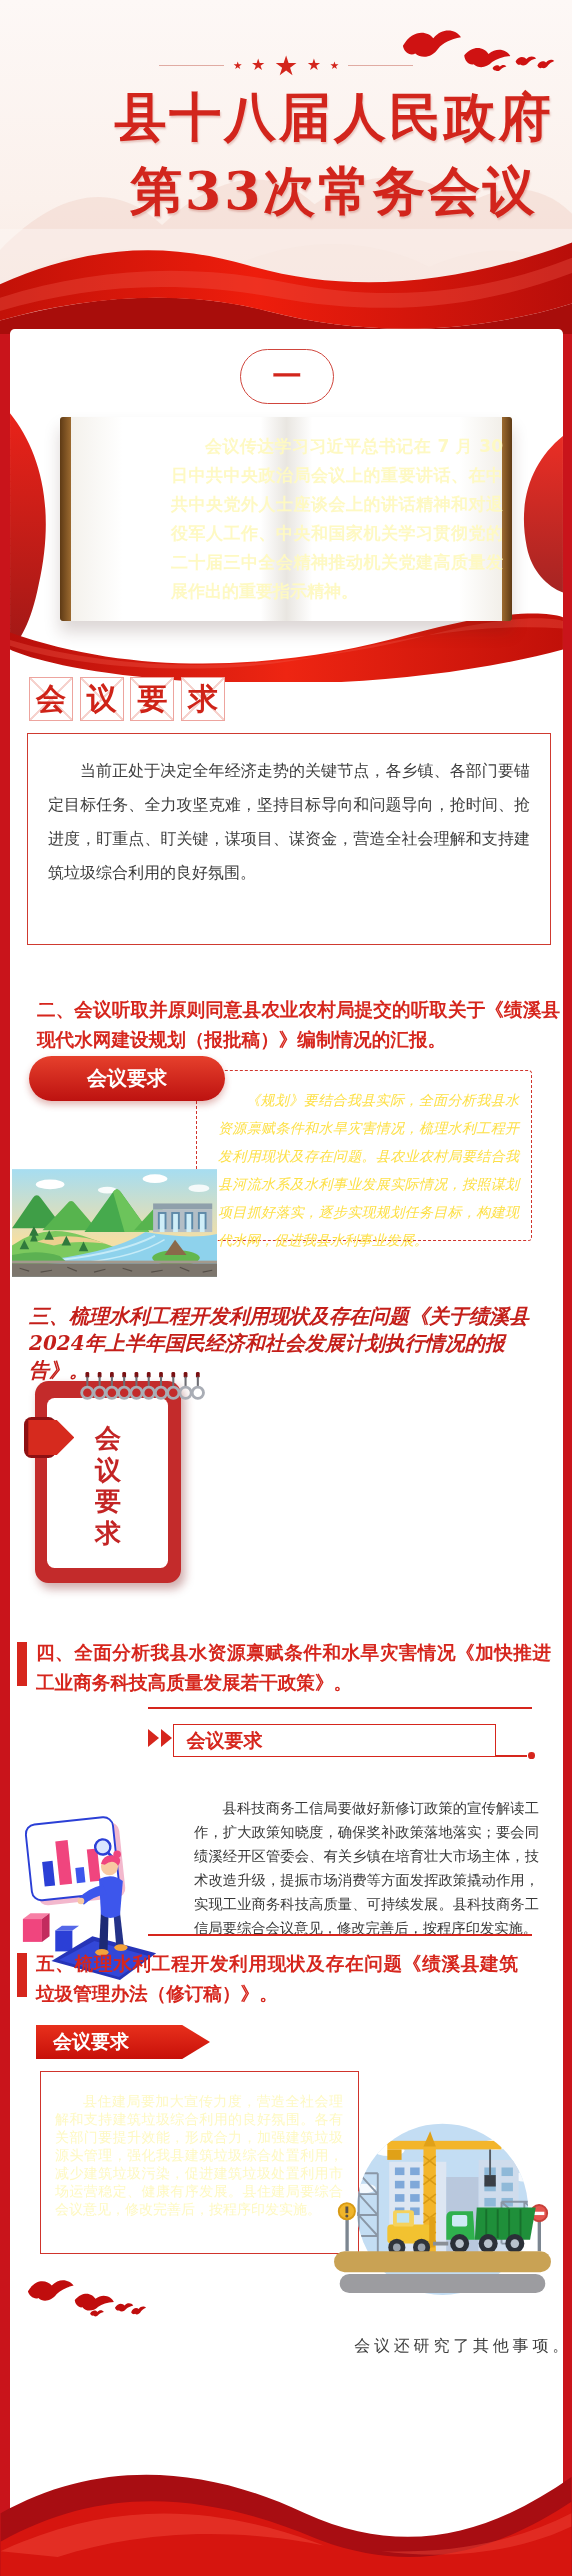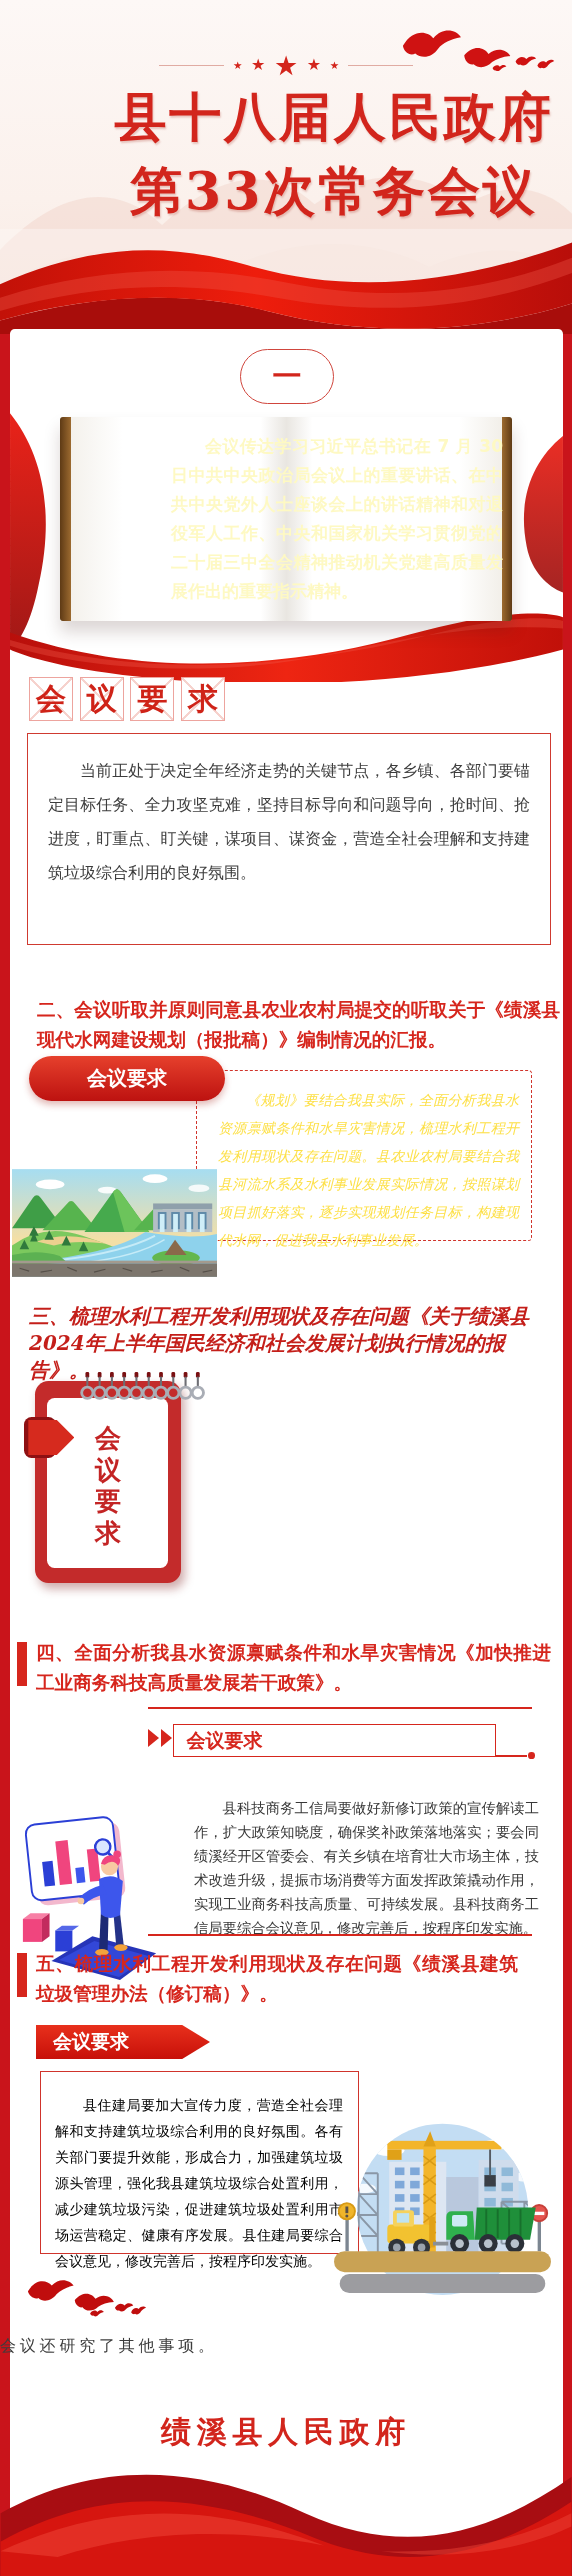--- a/index.html
+++ b/index.html
@@ -94,26 +94,26 @@
   .stub4{left:496px;top:1755px;width:30.5px;}
   .dot4{left:528px;top:1752px;width:6.7px;height:6.7px;border-radius:50%;background:#d6261d;}
   .sec4-text{left:194px;top:1796px;width:345px;font-size:14.3px;line-height:24px;font-weight:500;
              color:#383838;text-align:justify;text-indent:2em;}
 
   
   .banner5{left:36px;top:2025px;width:174px;height:34px;background:linear-gradient(180deg,#e8301c,#c71009);
            clip-path:polygon(0 0,84% 0,100% 50%,84% 100%,0 100%);
            display:flex;align-items:center;color:#fff;font-size:19px;font-weight:bold;padding-left:17px;box-sizing:border-box;}
   .box5{left:40px;top:2071px;width:319px;height:183px;border:1.9px solid #d0342c;box-sizing:border-box;background:#fff;}
-  .box5-text{left:55px;top:2092px;width:288px;font-size:14px;line-height:26px;font-weight:500;
-             color:#000000;text-align:justify;text-indent:2em;z-index:1;}
+  .box5-text{left:55px;top:2092px;width:288px;font-size:14px;line-height:18px;font-weight:500;
+             color:#fef9c3;text-align:justify;text-indent:2em;z-index:1;}
   .illus5{left:332px;top:2118px;z-index:2;}
 
   
-  .foot-note{left:0;top:2336px;width:572px;text-align:left;color:#3d3d3d;font-size:16px;letter-spacing:3.8px;}
+  .foot-note{left:0;top:2336px;width:572px;text-align:right;color:#3d3d3d;font-size:16px;letter-spacing:3.8px;}
   .signature{left:0;top:2412px;width:572px;text-align:center;color:#d2251c;font-size:30px;font-weight:900;
              letter-spacing:5.7px;font-family:"DejaVu Serif","Liberation Serif",serif;}
 </style>
 </head>
 <body>
 
 <div class="page">
 
   <div class="abs header">
     <svg class="abs" width="572" height="332" viewBox="0 0 600 348" style="left:0;top:0;">
@@ -469,21 +469,20 @@
       <g transform="translate(108,34) scale(0.34) rotate(-10)">
         <path d="M1,18 C9,4 21,6 26,12 C34,3 45,6 49,12 C41,14 35,17 31,21 C26,28 17,30 12,25 C8,27 2,23 1,18 Z"></path>
       </g>
       <g transform="translate(66,36) scale(0.3)">
         <path d="M1,18 C9,4 21,6 26,12 C34,3 45,6 49,12 C41,14 35,17 31,21 C26,28 17,30 12,25 C8,27 2,23 1,18 Z"></path>
       </g>
     </g>
   </svg>
 
   <div class="abs foot-note">会议还研究了其他事项。</div>
-  <div class="abs signature">绩溪县人民政府</div>
 
   <svg class="abs" width="572" height="137" viewBox="0 0 600 144" style="left:0;top:2439px;">
     <path d="M0,78 C100,22 210,26 320,78 C430,128 520,96 600,40 L600,144 L0,144 Z" fill="#a80d12"></path>
     <path d="M0,108 C110,46 220,58 330,104 C440,148 530,112 600,66 L600,144 L0,144 Z" fill="#d6150f"></path>
     <path d="M0,118 C120,62 230,70 340,112 C260,96 160,92 60,124 Z" fill="#f0473a" opacity="0.5"></path>
     <path d="M600,78 C540,108 480,120 400,118 C480,128 550,116 600,92 Z" fill="#f0473a" opacity="0.45"></path>
   </svg>
 
 </div>
 

